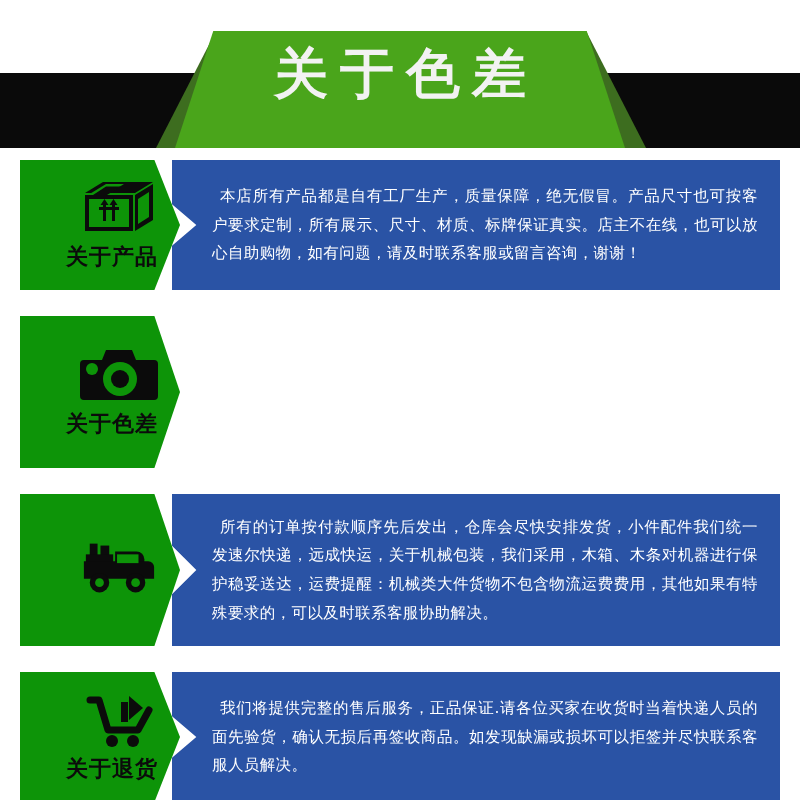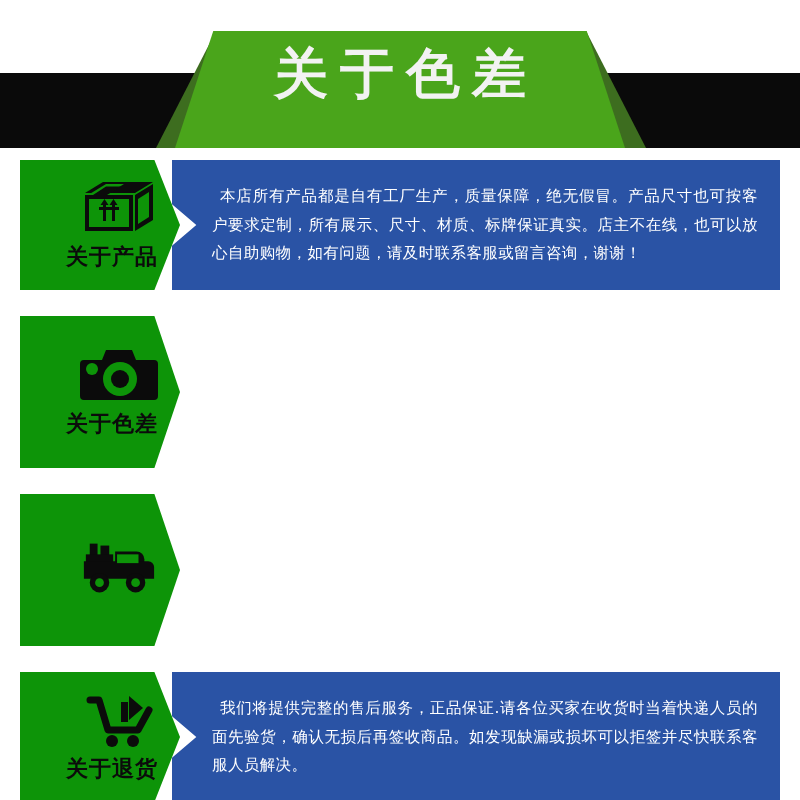--- a/index.html
+++ b/index.html
@@ -211,20 +211,23 @@
             <path d="M4 22 L70 22 A6 6 0 0 1 76 28 L76 40 L4 40 Z"></path>
             <rect x="38" y="15" width="22" height="9" fill="#0d9408"></rect>
           </g>
           <circle cx="20" cy="44" r="10" fill="#0b0b0b"></circle>
           <circle cx="20" cy="44" r="4.5" fill="#0d9408"></circle>
           <circle cx="57" cy="44" r="10" fill="#0b0b0b"></circle>
           <circle cx="57" cy="44" r="4.5" fill="#0d9408"></circle>
         </svg>
       </span>
     </div>
+    <div class="text-panel">
+      <div class="panel-text">所有的订单按付款顺序先后发出，仓库会尽快安排发货，小件配件我们统一发速尔快递，远成快运，关于机械包装，我们采用，木箱、木条对机器进行保护稳妥送达，运费提醒：机械类大件货物不包含物流运费费用，其他如果有特殊要求的，可以及时联系客服协助解决。</div>
+    </div>
   </div>
 
   <div class="row r4">
     <div class="icon-card">
       <span class="icon-glyph">
         <svg width="76" height="56" viewBox="0 0 76 56">
           <g fill="none" stroke="#0b0b0b" stroke-width="7" stroke-linecap="round" stroke-linejoin="round">
             <path d="M9 8 L18 8 L27 38 L57 38 L68 18"></path>
           </g>
           <g fill="#0b0b0b">

